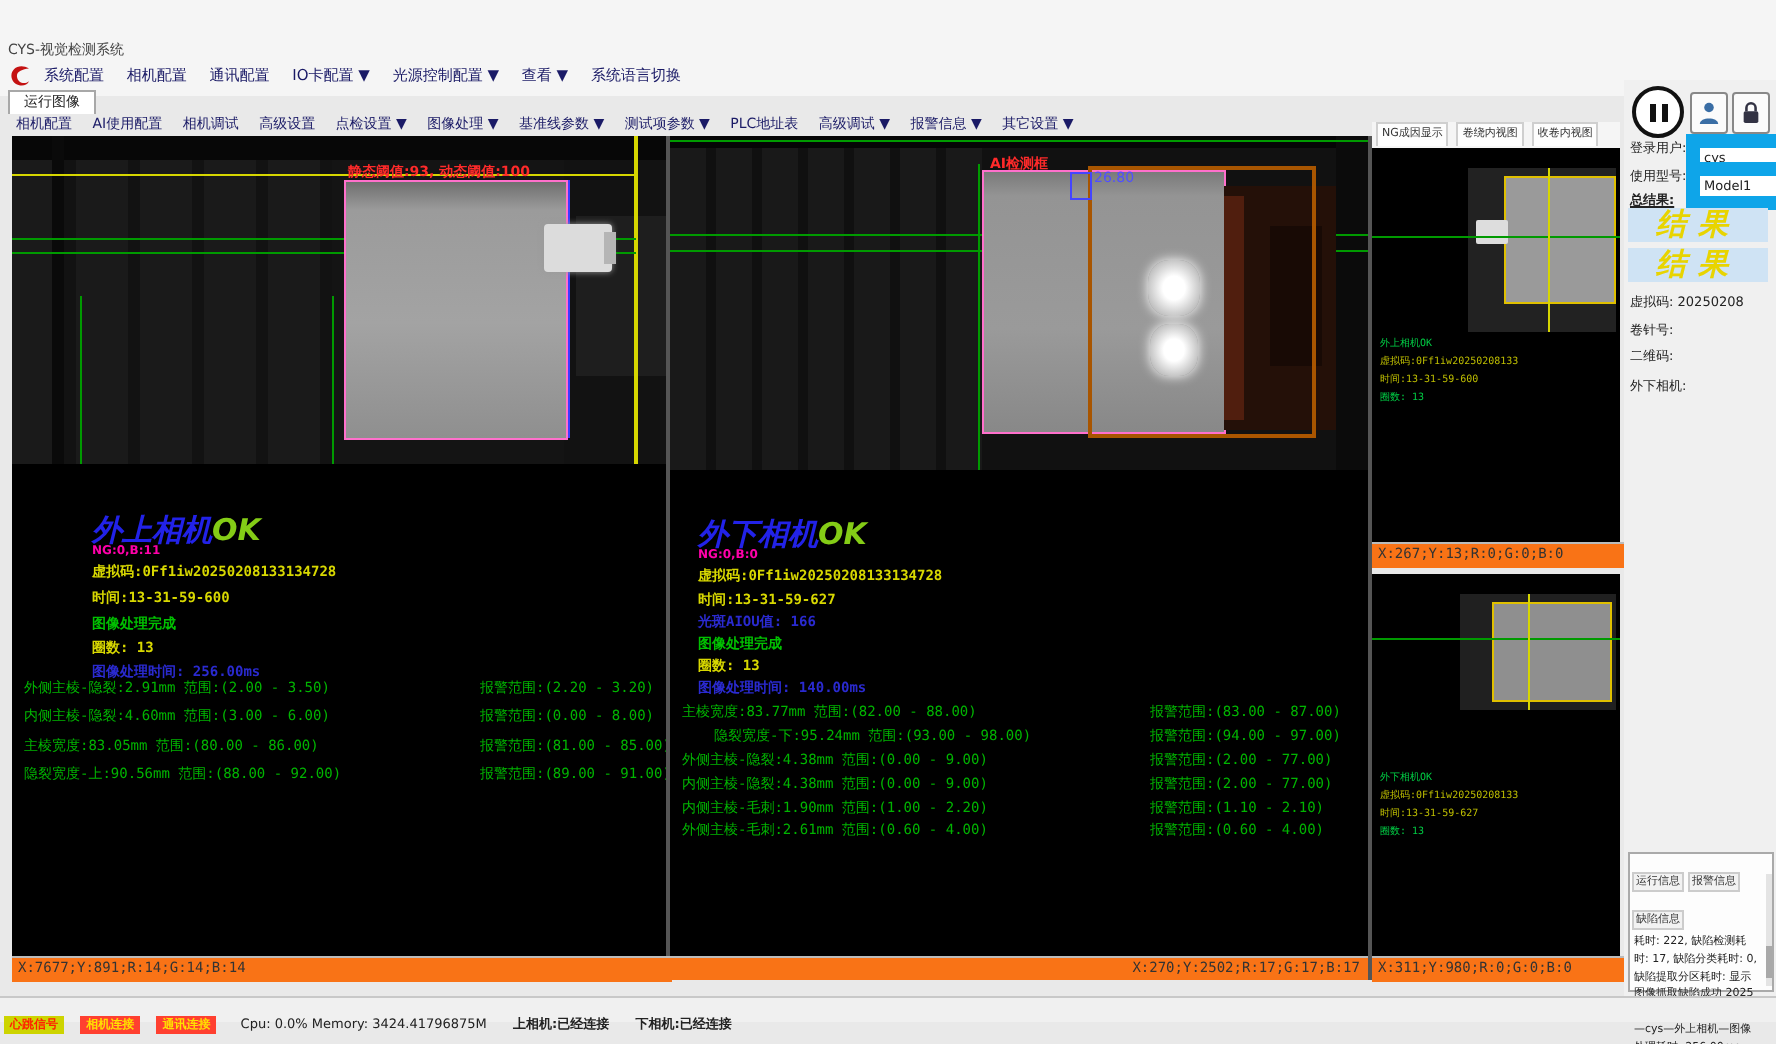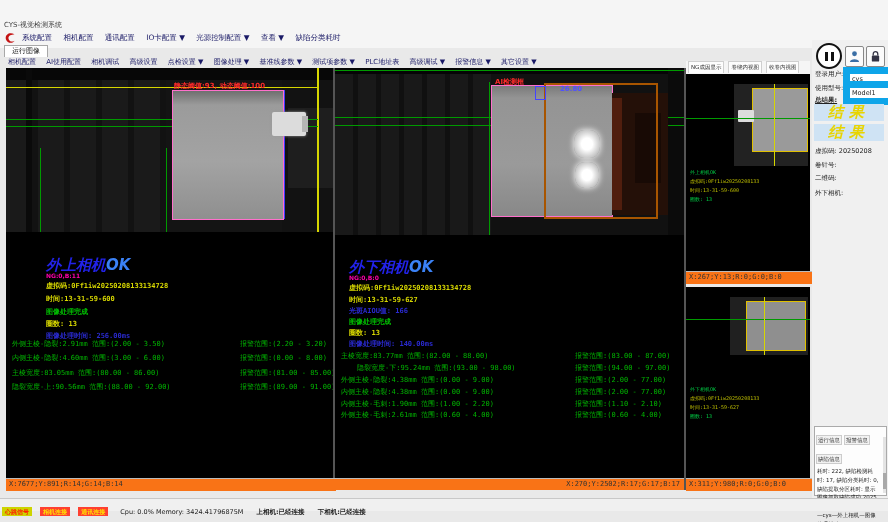--- a/index.html
+++ b/index.html
@@ -17,25 +17,25 @@
   .tool-item{display:inline-block;margin-right:8px;line-height:11px;}
   
   .view{background:#000;overflow:hidden;}
   .statusline{background:#f97316;border-top:1px solid #bbb;font-size:7px;color:#333;
               line-height:11px;font-family:"DejaVu Sans Mono","Liberation Mono",monospace;}
   .scene{background:#141414;overflow:hidden;}
   .ovl{position:absolute;}
   .gline{background:#009a00;}
   .yline{background:#d6d600;}
   .redlabel{color:#ff2a2a;font-size:7px;font-weight:bold;white-space:nowrap;}
-  .bluelabel{color:#5050ff;font-size:7px;font-weight:bold;padding-left:13px;}
+  .bluelabel{color:#5050ff;font-size:7px;font-weight:normal;}
   
   .res-title{font-size:15px;font-weight:bold;font-style:italic;white-space:nowrap;}
   .res-cam{color:#2222e8;}
-  .res-ok{color:#3b82f6;text-align:right;}
+  .res-ok{color:#84cc16;text-align:right;}
   .res-ng{font-size:6px;color:#ff00aa;font-weight:bold;}
   .t-yellow{color:#d8d800;}
   .t-green{color:#00c000;}
   .t-blue{color:#2a2ad0;}
   .res-line{font-size:7px;font-weight:bold;white-space:nowrap;
             font-family:"DejaVu Sans Mono","Liberation Mono",monospace;}
   .meas{font-size:7px;color:#00b400;white-space:nowrap;
         font-family:"DejaVu Sans Mono","Liberation Mono",monospace;}
   
   .thumbtabs{background:#f5f5f5;border-bottom:1px solid #c0c0c0;font-size:5.5px;color:#333;}
@@ -81,21 +81,21 @@
           <path d="M14 3 C7 -1 1 4 2.5 9.5 C4 15 12 16 14 11.5 C11 14 6.5 12.5 6 8.5 C5.5 5 9.5 3.5 14 3 Z" fill="#c41212"></path>
         </svg>
     </span>
     <span class="abs" style="left:18px;top:0;white-space:nowrap;">
       <span class="menu-item">系统配置</span>
       <span class="menu-item">相机配置</span>
       <span class="menu-item">通讯配置</span>
       <span class="menu-item">IO卡配置 ▼</span>
       <span class="menu-item">光源控制配置 ▼</span>
       <span class="menu-item">查看 ▼</span>
-      <span class="menu-item">缺陷分类耗时</span>
+      <span class="menu-item">系统语言切换</span>
     </span>
   </div>
 
   <div class="abs tab" style="left:4px;top:45px;">运行图像</div>
 
   <div class="abs toolbar" style="left:8px;top:57px;height:11px;white-space:nowrap;">
     <span class="tool-item">相机配置</span>
     <span class="tool-item">AI使用配置</span>
     <span class="tool-item">相机调试</span>
     <span class="tool-item">高级设置</span>

